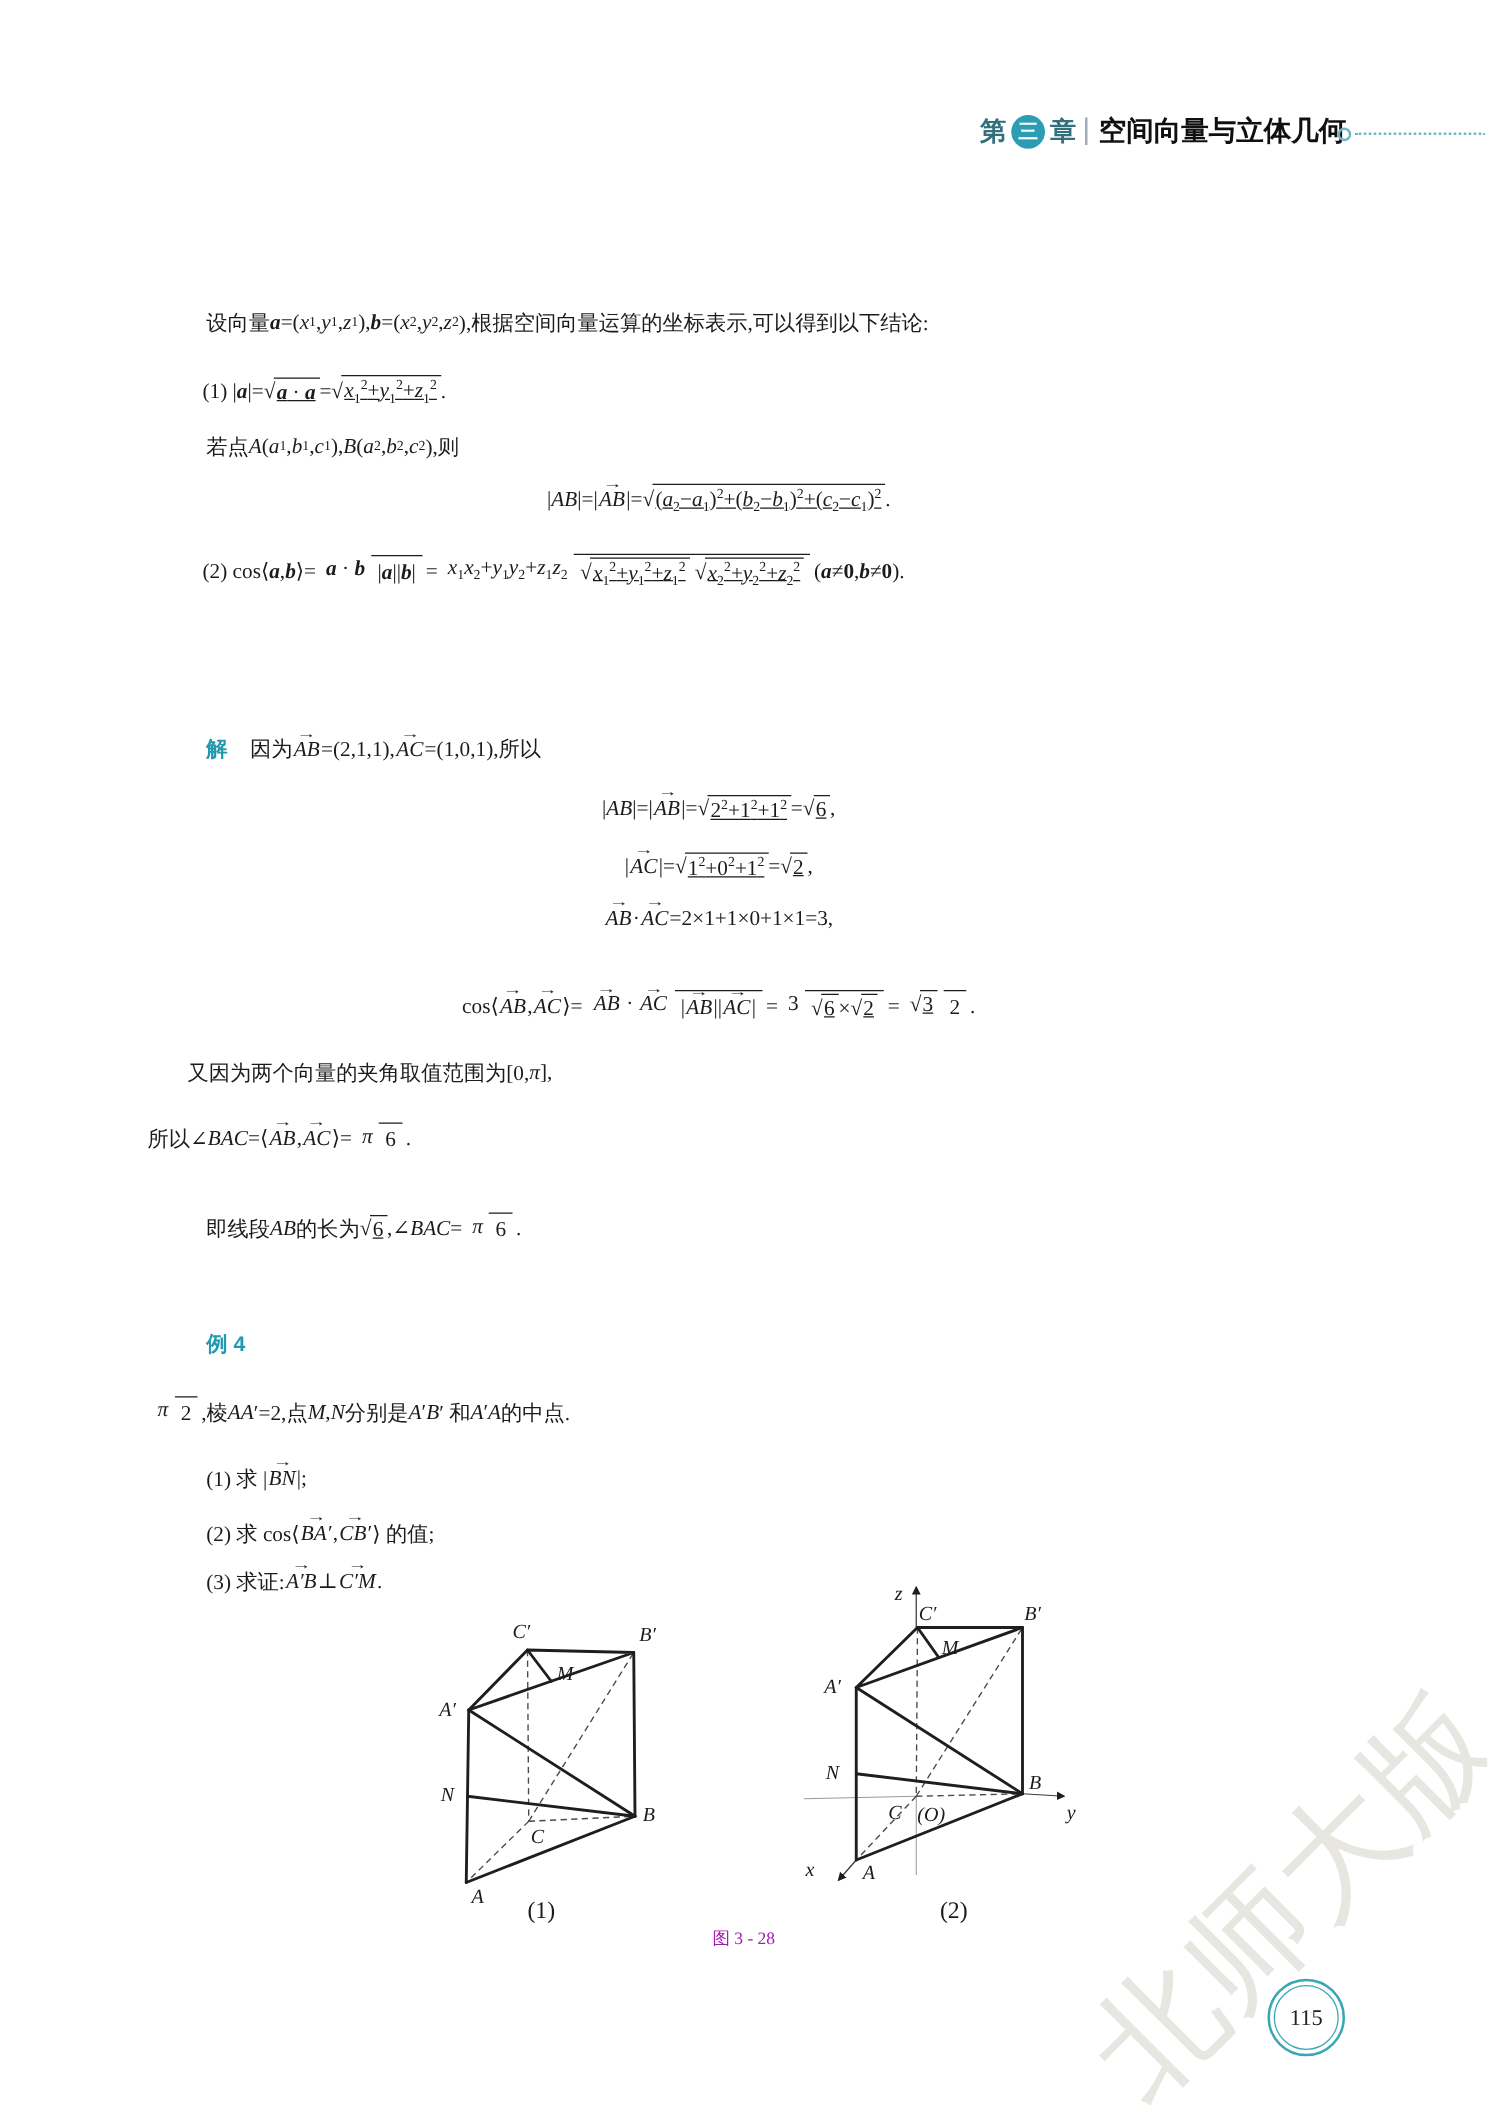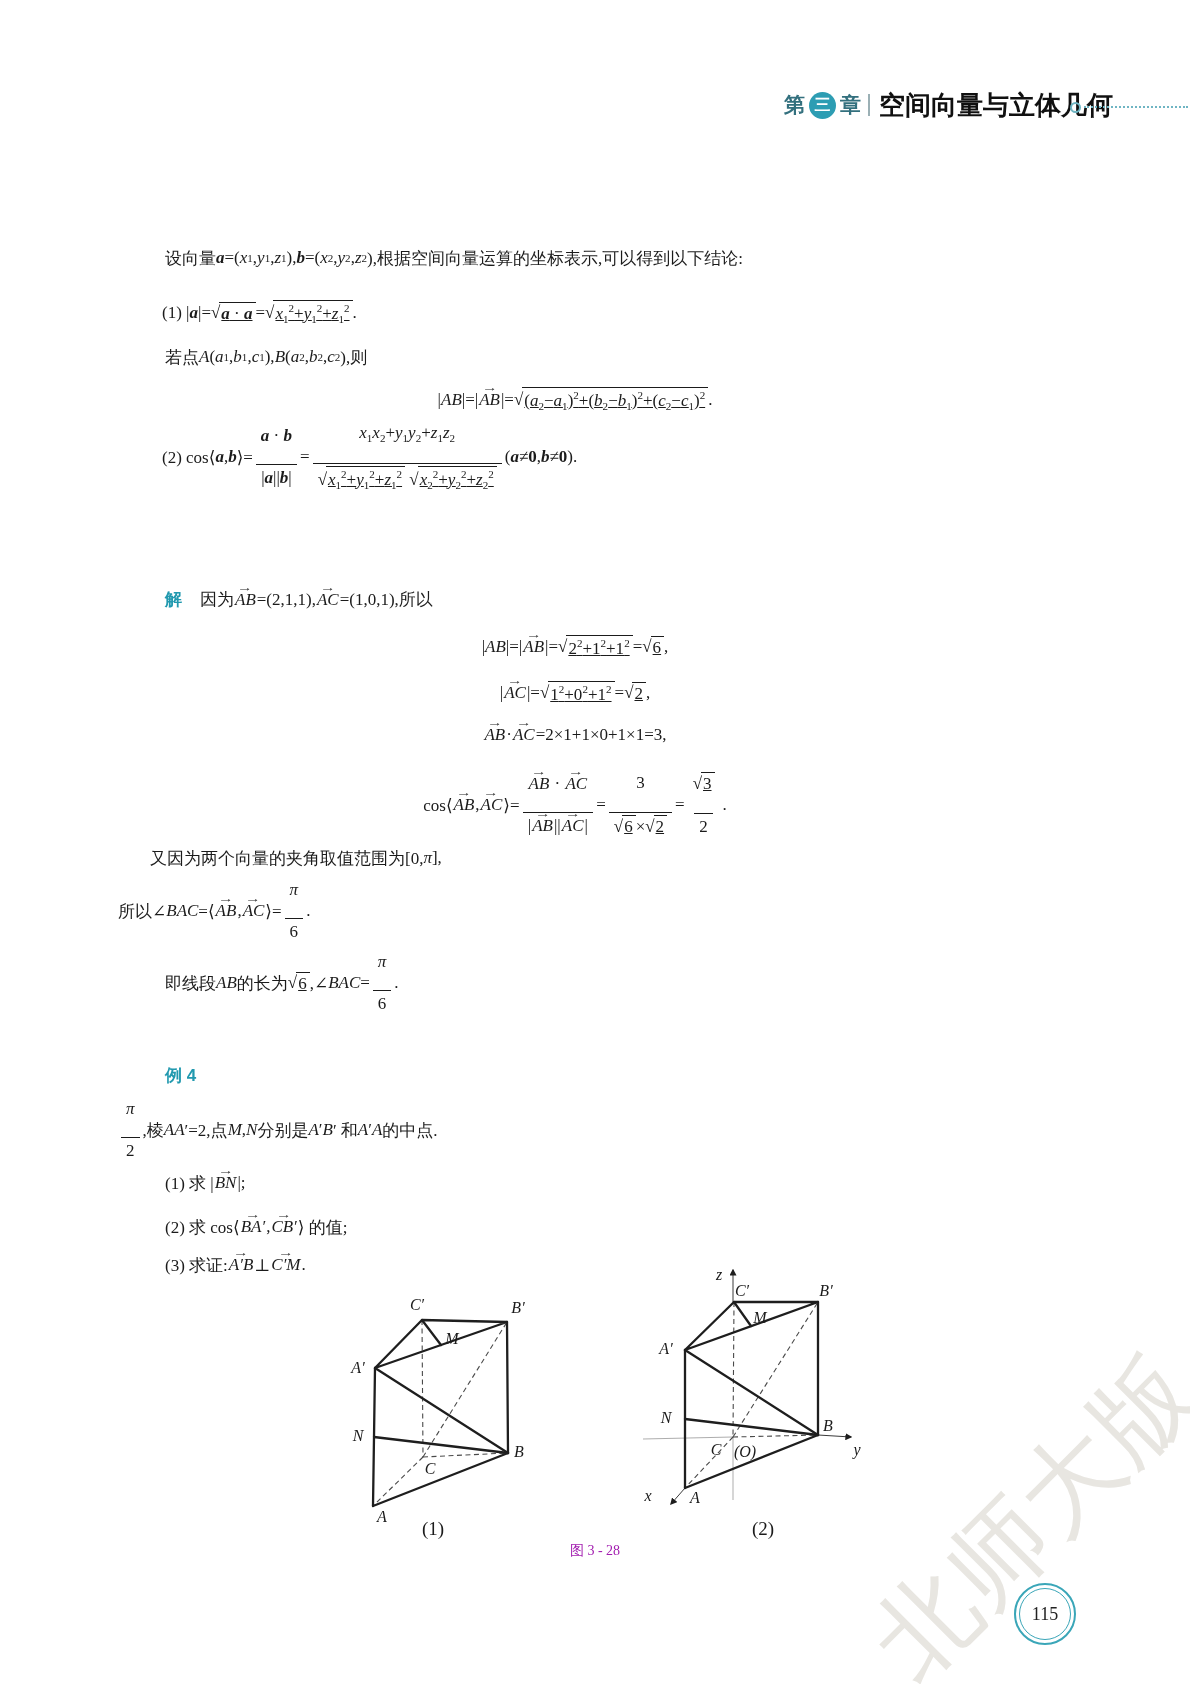--- a/index.html
+++ b/index.html
@@ -5,41 +5,41 @@
   html,body{margin:0;padding:0;background:#ffffff;}
   .page{position:relative;width:1190px;height:1684px;background:#ffffff;overflow:hidden;
         font-family:"Liberation Serif","DejaVu Serif","DejaVu Sans",serif;color:#1b1b1b;}
   
   .hdr{position:absolute;top:90px;left:784px;height:30px;display:flex;align-items:center;z-index:2;}
   .hdr .zh{font-family:"Liberation Sans","DejaVu Sans",sans-serif;font-weight:bold;font-size:21px;color:#33707e;}
   .hdr .badge{width:27px;height:27px;border-radius:50%;background:#2d9db3;color:#fff;display:flex;
               align-items:center;justify-content:center;font-size:16px;font-weight:bold;margin:0 4px;
               font-family:"Liberation Sans","DejaVu Sans",sans-serif;}
   .hdr .bar{width:2px;height:22px;background:#9bb0b5;margin:0 9px 0 7px;}
-  .hdr .title{font-family:"Liberation Sans","DejaVu Sans",sans-serif;font-weight:bold;font-size:26px;color:#101010;}
+  .hdr .title{font-family:"Liberation Sans","DejaVu Sans",sans-serif;font-weight:bold;font-size:22px;color:#101010;}
   .dotline{position:absolute;top:106px;left:1084px;width:104px;border-top:2px dotted #6fb5c3;z-index:2;}
   .dotcirc{position:absolute;top:102px;left:1070px;width:7px;height:7px;border:2px solid #6fb5c3;border-radius:50%;z-index:2;}
   
   .sect{position:absolute;top:190px;left:158px;font-family:"Liberation Sans","DejaVu Sans",sans-serif;
         font-weight:bold;font-size:23px;color:#2199af;letter-spacing:1px;z-index:2;}
   
   .ln{position:absolute;white-space:nowrap;font-size:17px;height:30px;display:flex;align-items:center;z-index:2;}
   .ln.tall{height:64px;}
   .ln.mid{height:56px;}
   .ctr{left:70px;width:1010px;justify-content:center;}
   .exl{color:#2199af;font-weight:bold;font-family:"Liberation Sans","DejaVu Sans",sans-serif;margin-right:18px;}
   i{font-style:italic;}
   sub{font-size:0.65em;}
   sup{font-size:0.65em;}
   .v{position:relative;display:inline-block;font-style:italic;margin:0 1px;}
   .v::before{content:"→";position:absolute;top:-0.72em;left:50%;transform:translateX(-50%) scaleX(1.5);
              font-size:0.62em;font-style:normal;letter-spacing:0;}
   .rt{font-style:normal;display:inline-block;margin-right:-1px;}
   .vin{border-top:1.4px solid #1b1b1b;padding:1px 3px 0 2px;display:inline-block;line-height:1.15;text-decoration:underline;}
-  .fr{display:inline-flex;flex-direction:column;align-items:center;vertical-align:middle;margin:0 3px;line-height:1.3;gap:16px;}
+  .fr{display:inline-flex;flex-direction:row;align-items:flex-start;vertical-align:middle;margin:0 3px;line-height:1.3;}
   .fr .nu{display:block;padding:0 5px 1px;}
   .fr .de{display:block;border-top:1.4px solid #1b1b1b;padding:2px 5px 0;}
   
   .figsvg{position:absolute;z-index:2;}
   .figcap{position:absolute;font-size:19px;text-align:center;z-index:2;}
   .figmain{position:absolute;top:1542px;left:495px;width:200px;text-align:center;font-size:14px;
            color:#a21caf;z-index:2;}
   
   .pagenum{position:absolute;left:1014px;top:1583px;width:58px;height:58px;border:2px solid #3aa6b8;
            border-radius:50%;z-index:2;}

